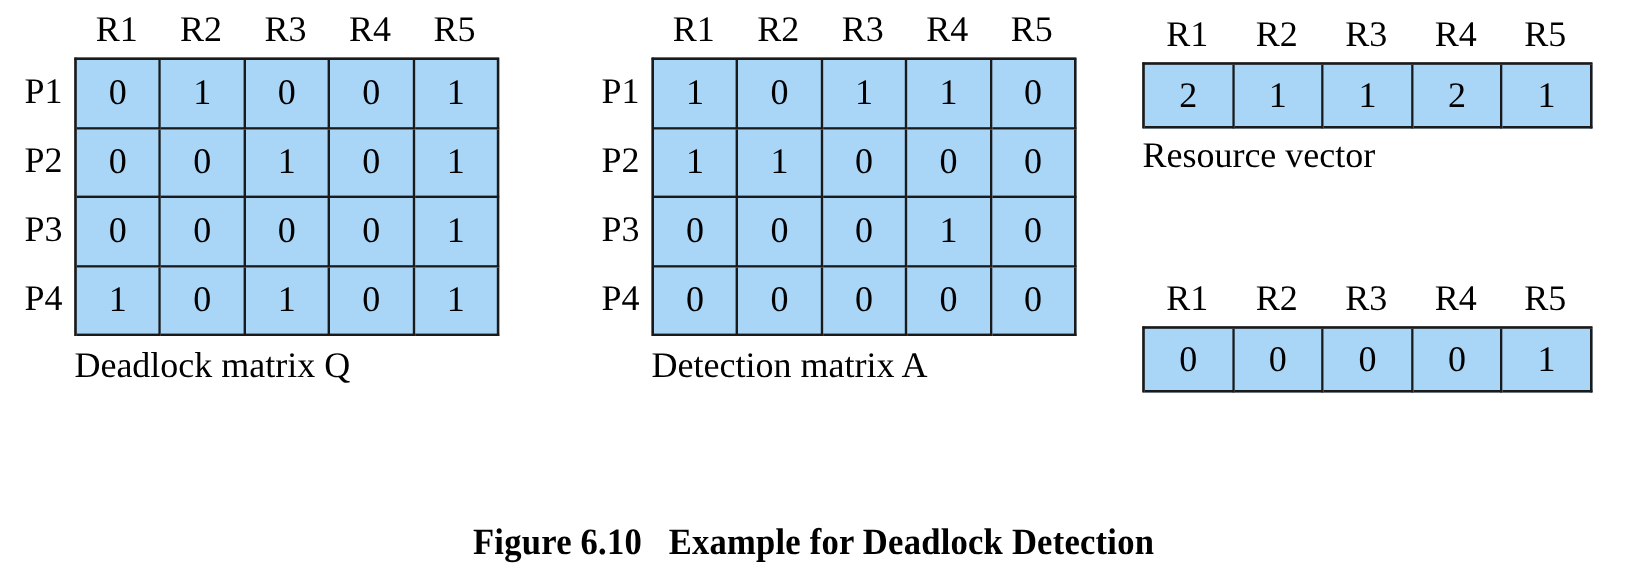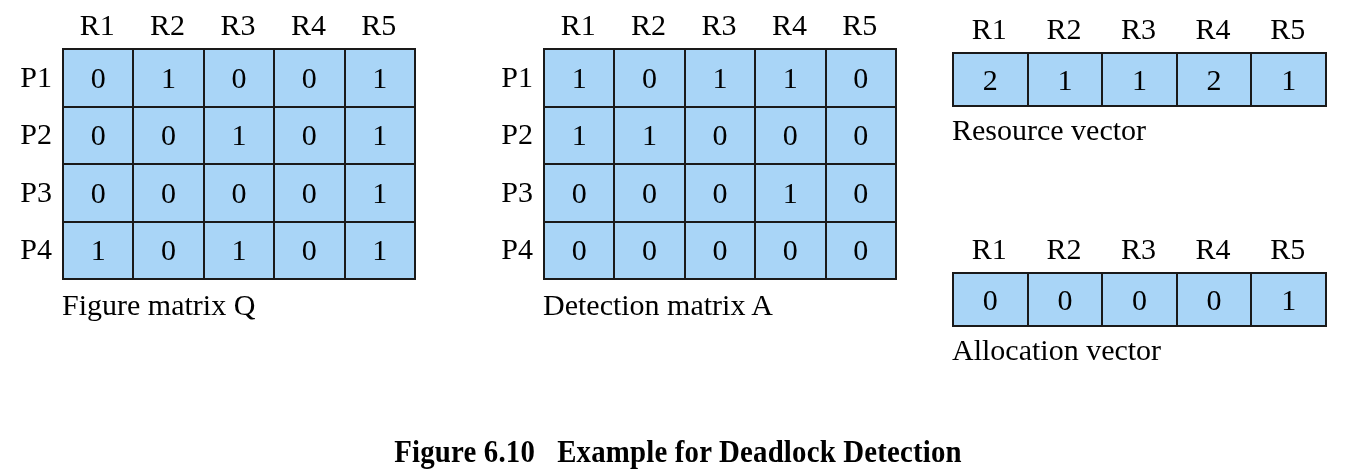--- a/index.html
+++ b/index.html
@@ -178,21 +178,21 @@
         </div>
         <div class="grid-row">
           <div class="cell">1</div>
           <div class="cell">0</div>
           <div class="cell">1</div>
           <div class="cell">0</div>
           <div class="cell">1</div>
         </div>
       </div>
     </div>
-    <div class="caption-under">Figure matrix Q</div>
+    <div class="caption-under">Deadlock matrix Q</div>
   </div>
 
   <div class="matrix-block" id="allocation-matrix">
     <div class="col-head-row">
       <div class="col-head">R1</div>
       <div class="col-head">R2</div>
       <div class="col-head">R3</div>
       <div class="col-head">R4</div>
       <div class="col-head">R5</div>
     </div>
@@ -271,18 +271,17 @@
       <div class="grid">
         <div class="grid-row">
           <div class="cell">0</div>
           <div class="cell">0</div>
           <div class="cell">0</div>
           <div class="cell">0</div>
           <div class="cell">1</div>
         </div>
       </div>
     </div>
-    <div class="caption-under">Allocation vector</div>
   </div>
 
   <div id="figure-caption">Figure 6.10   Example for Deadlock Detection</div>
 
 </div>
 
 </body></html>

